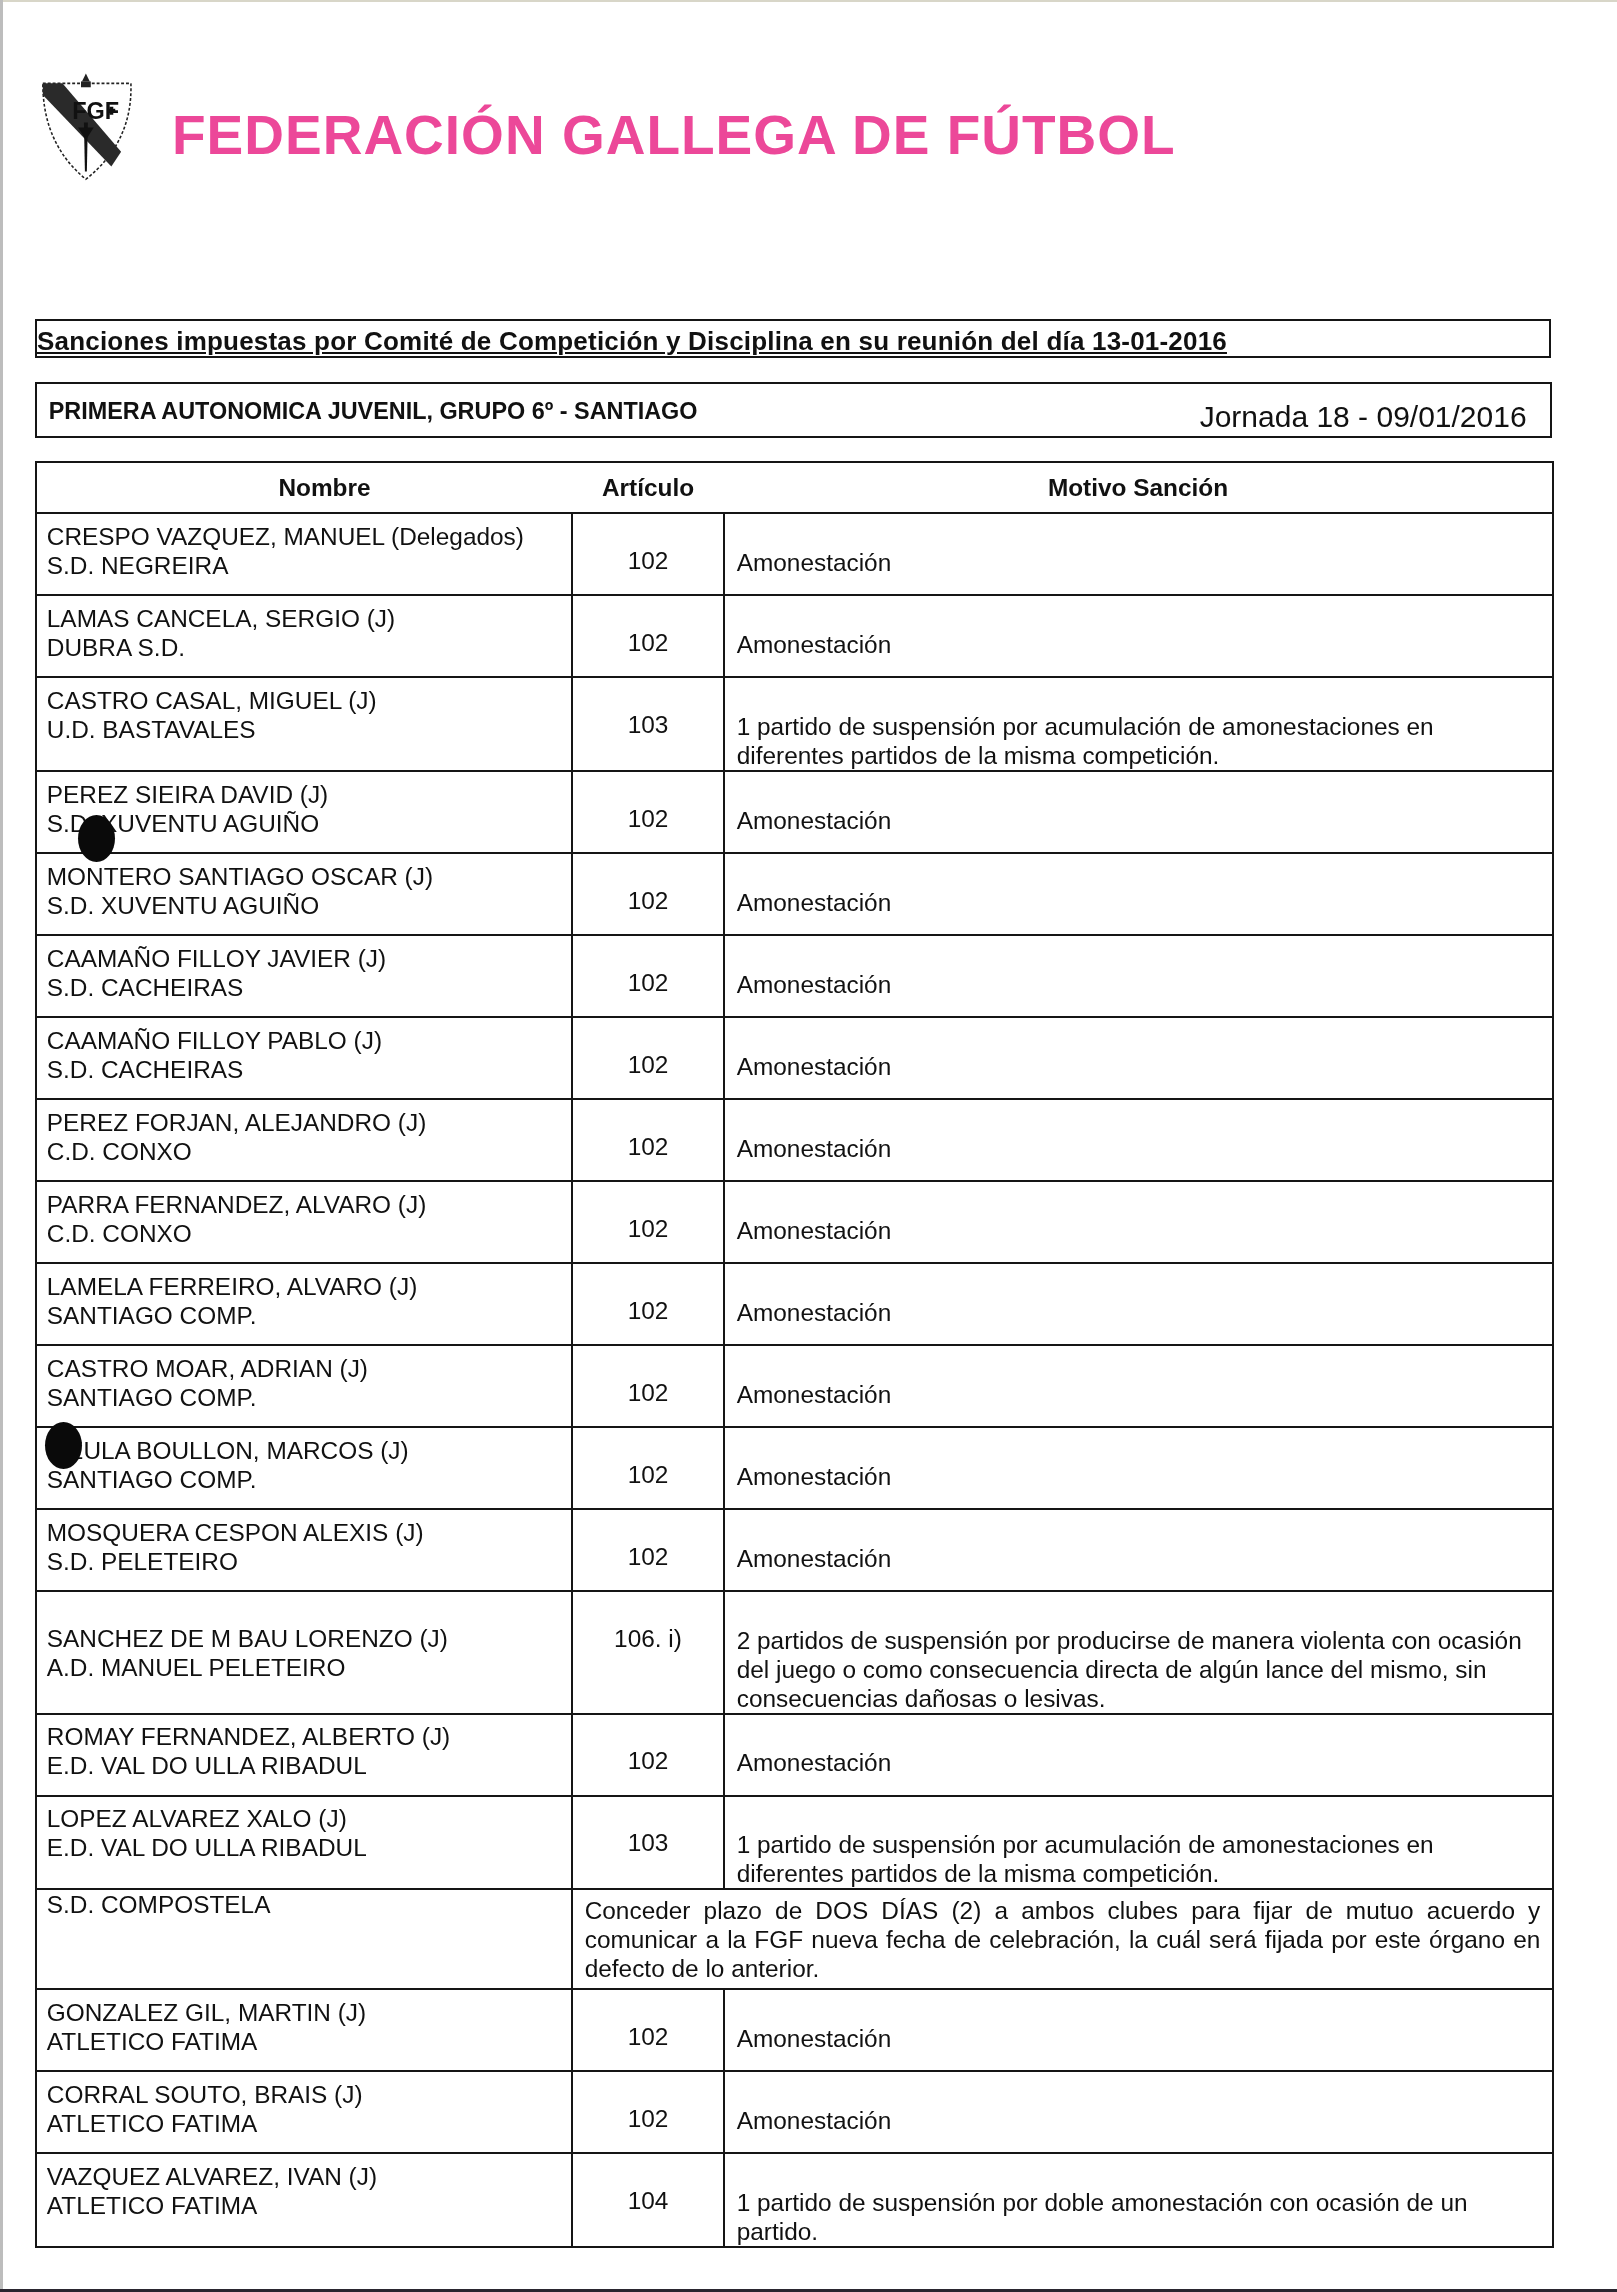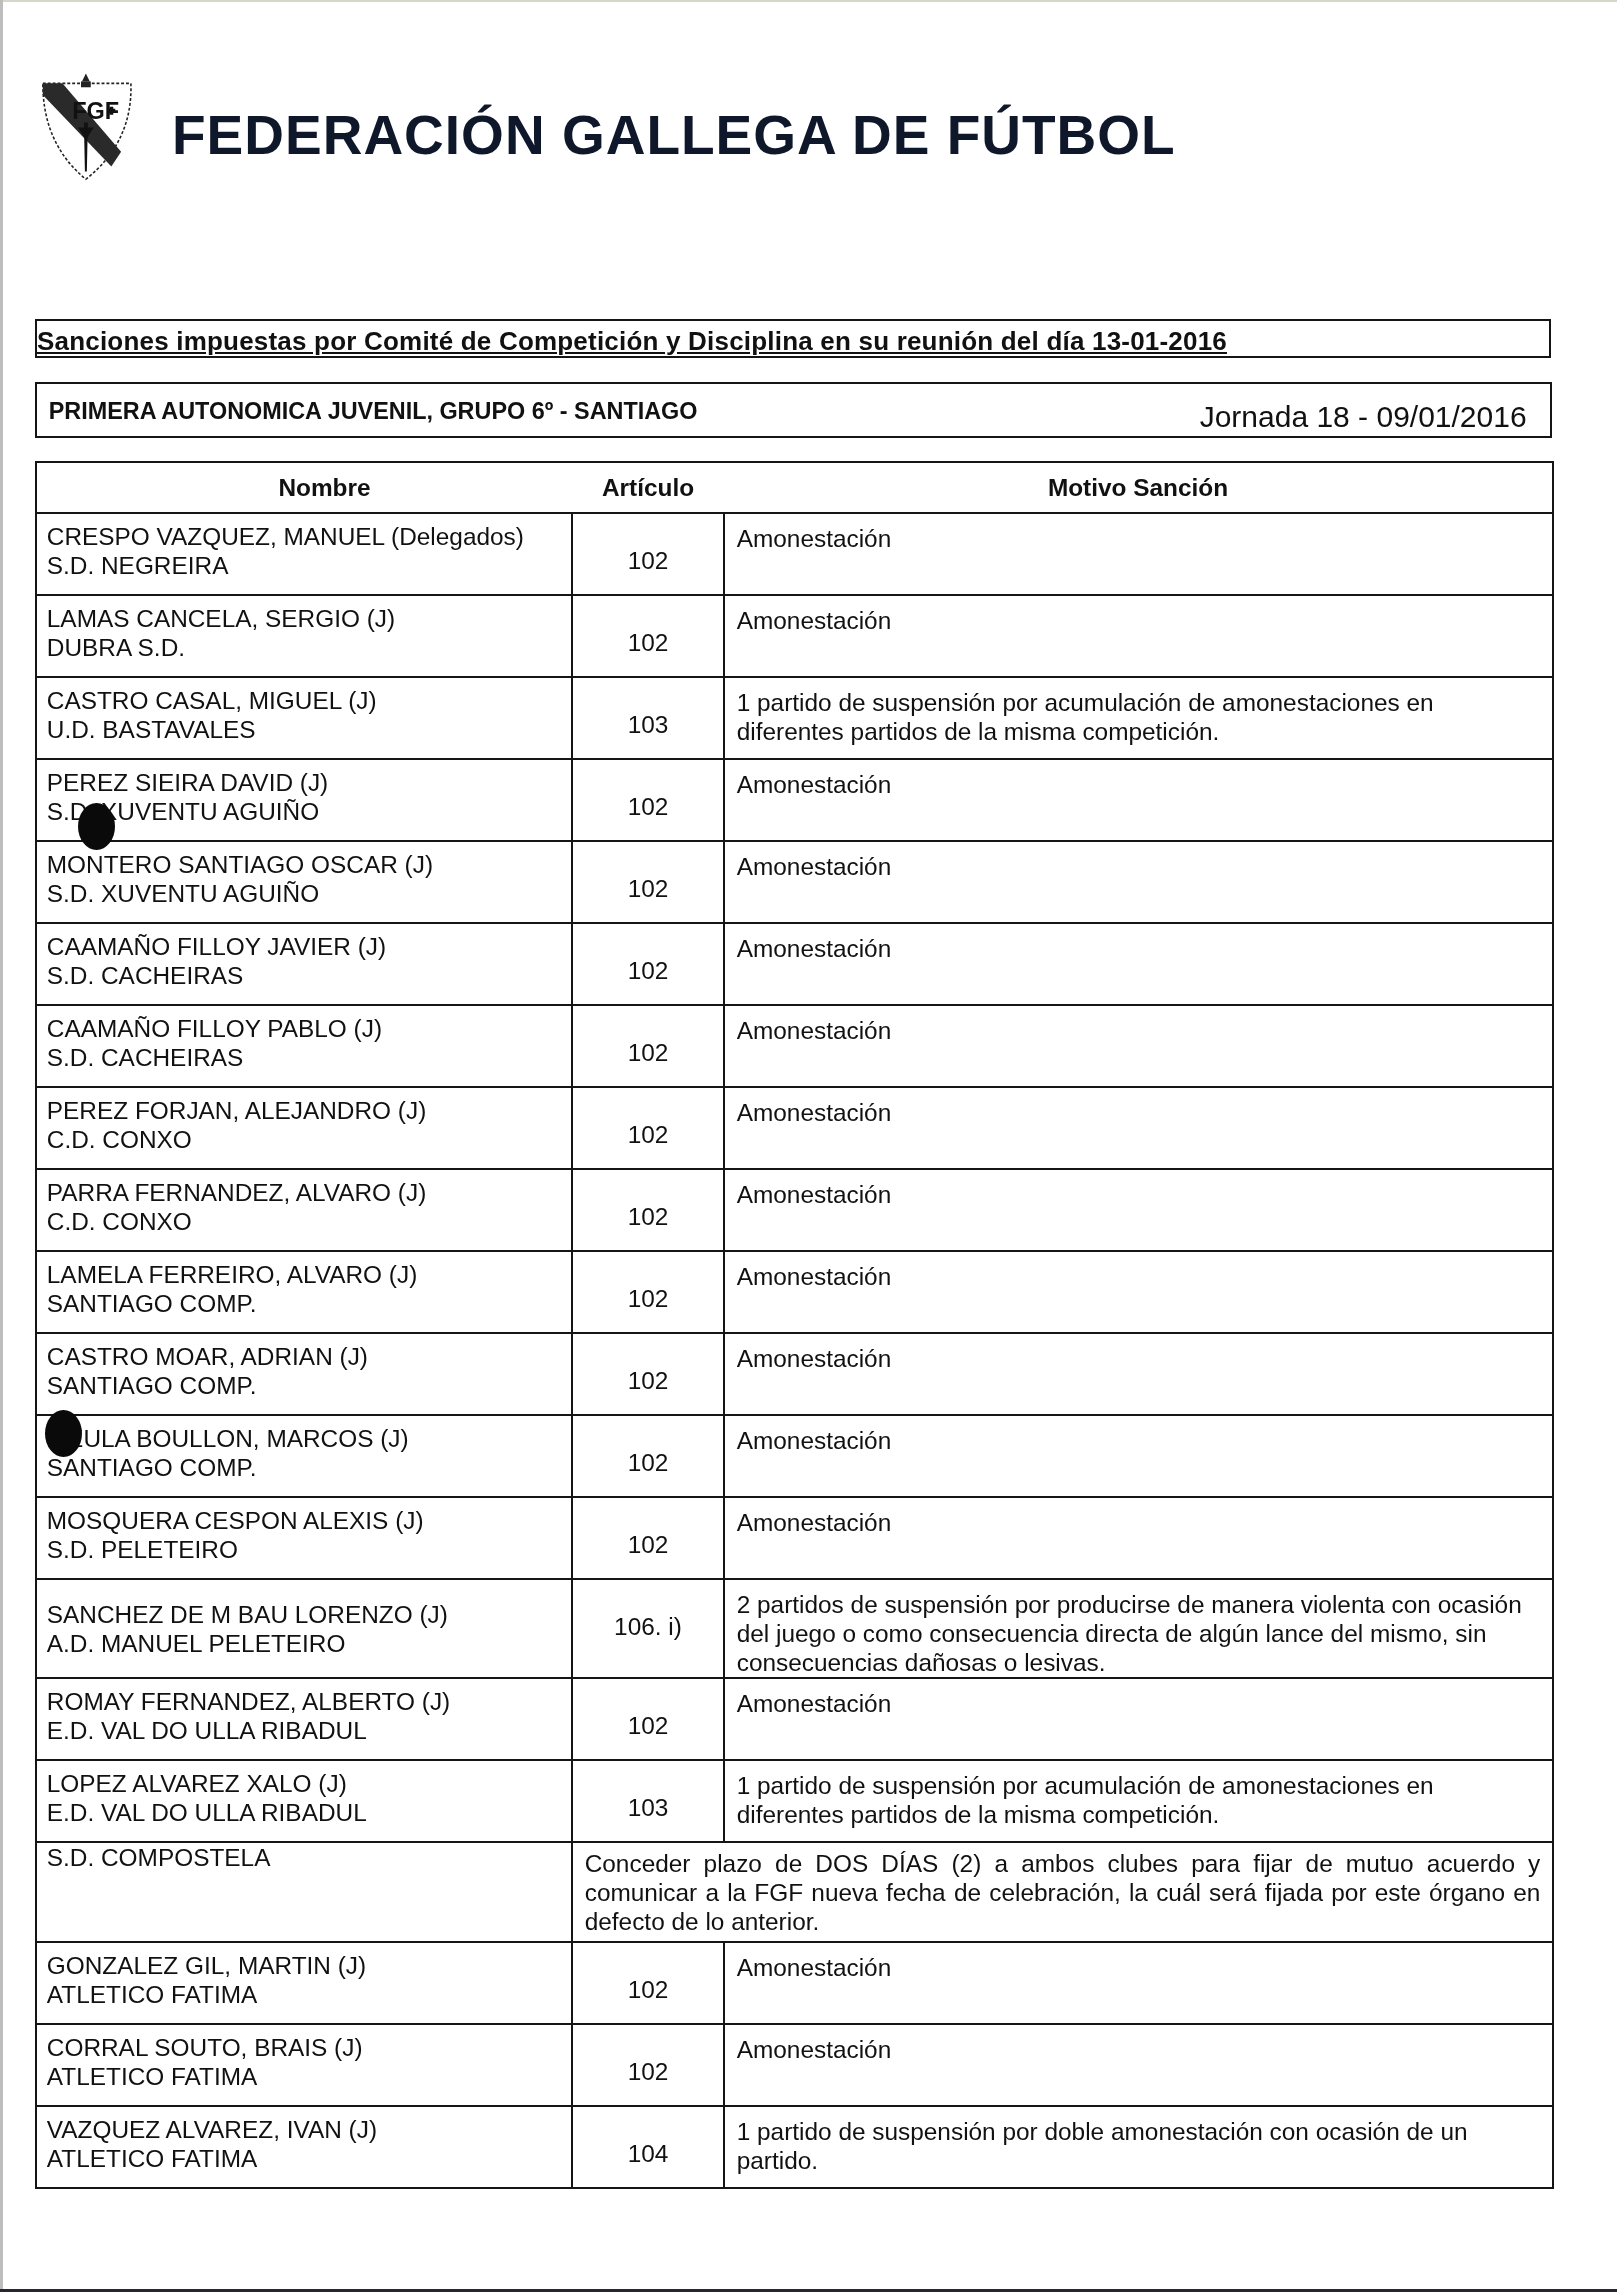--- a/index.html
+++ b/index.html
@@ -8,21 +8,21 @@
       font-family: "Liberation Sans", sans-serif; color: #111;
     }
     .page-edge-left { position: absolute; left: 0; top: 0; width: 2.9px; height: 2293px; background: #bdbdbd; }
     .page-edge-bottom { position: absolute; left: 0; bottom: 0; width: 1618px; height: 3.9px; background: #2a2630; }
     .page-edge-top { position: absolute; left: 0; top: 0; width: 1618px; height: 2px; background: #d8d6c8; }
 
     .header { position: absolute; left: 35px; top: 54px; height: 146px; width: 1268px; }
     .logo { position: absolute; left: 0; top: 0; width: 137px; height: 137px; }
     .org-title {
       position: absolute; left: 137px; top: 49px; font-size: 55px; font-weight: bold;
-      letter-spacing: 1px; color: #0f172a; white-space: nowrap;
+      letter-spacing: 1px; color: #ec4899; white-space: nowrap;
     }
 
     .box { position: absolute; border: 2.9px solid #151515; box-sizing: border-box; background: #fff; }
     .title-box { left: 35px; top: 319px; width: 1516px; height: 39px; }
     .title-text {
       position: absolute; left: 0; right: 0; top: 4.9px; 
       font-size: 26px; font-weight: bold; text-decoration: underline; letter-spacing: 0.2px;
     }
     .comp-box { left: 35px; top: 382px; width: 1517px; height: 56px; }
     .comp-left { position: absolute; left: 11.7px; top: 13.7px; font-size: 23.4px; font-weight: bold; }
@@ -41,21 +41,21 @@
     }
     table.sanctions th.h-first { border-left: 2.4px solid #151515; padding-left: 40px; }
     table.sanctions th.h-last { border-right: 2.4px solid #151515; }
     col.c-name { width: 536px; }
     col.c-art { width: 152px; }
     col.c-mot { width: 829px; }
 
     td .cell { font-size: 24.4px; line-height: 29px; }
     td.name-cell .cell { padding: 7.8px 9.8px 5.9px 9.8px; }
     td.art-cell .cell { padding: 7.8px 0 0 0; text-align: center; margin-top: 24px; }
-    td.mot-cell .cell { padding: 9.8px 11.7px 0 11.7px; }
+    td.mot-cell .cell { padding: 9.8px 11.7px 0 11.7px; margin-top: 24px; }
     tr.row-std td { height: 82px; box-sizing: border-box; }
     tr.row-tall td { height: 99px; box-sizing: border-box; }
     tr.row-merge td { height: 100px; box-sizing: border-box; }
     td.merge-name-cell { vertical-align: bottom; }
     td.merge-name-cell .cell { padding: 0 9.8px 9.8px 9.8px; }
     td.merged .cell { padding: 5.9px 11.7px 0 11.7px; text-align: justify; text-align-last: left; }
     td.name-cell.centered-v { vertical-align: middle; }
     .redaction {
       position: absolute; width: 37px; height: 47px; border-radius: 50%;
       background: #0a0a0a;

